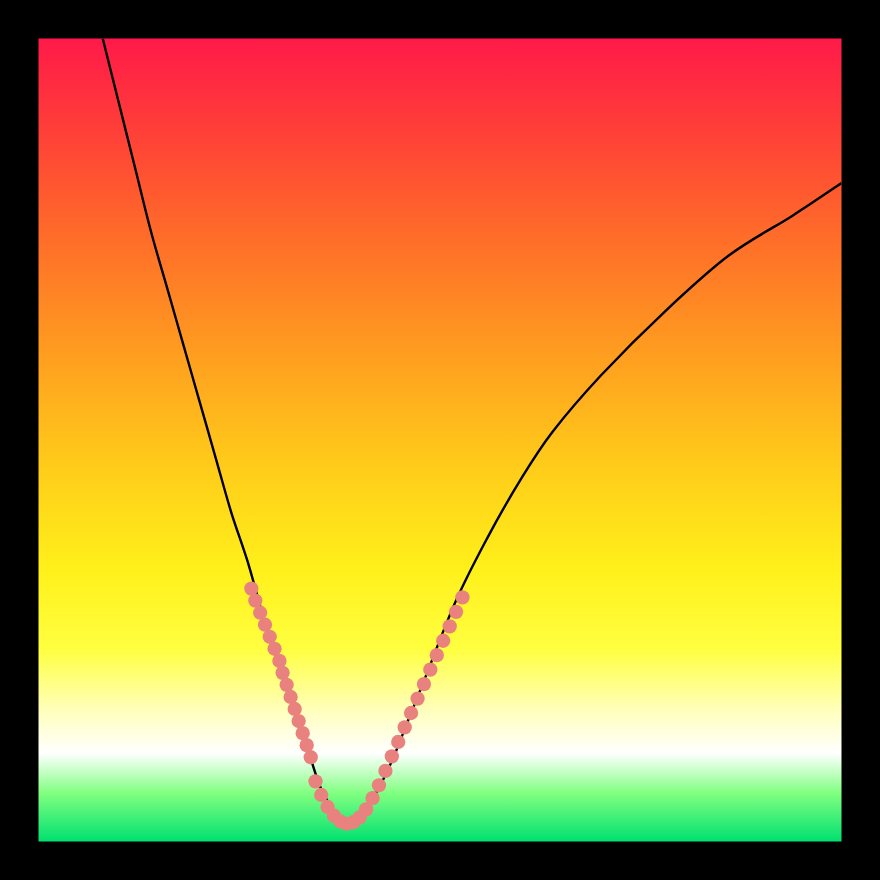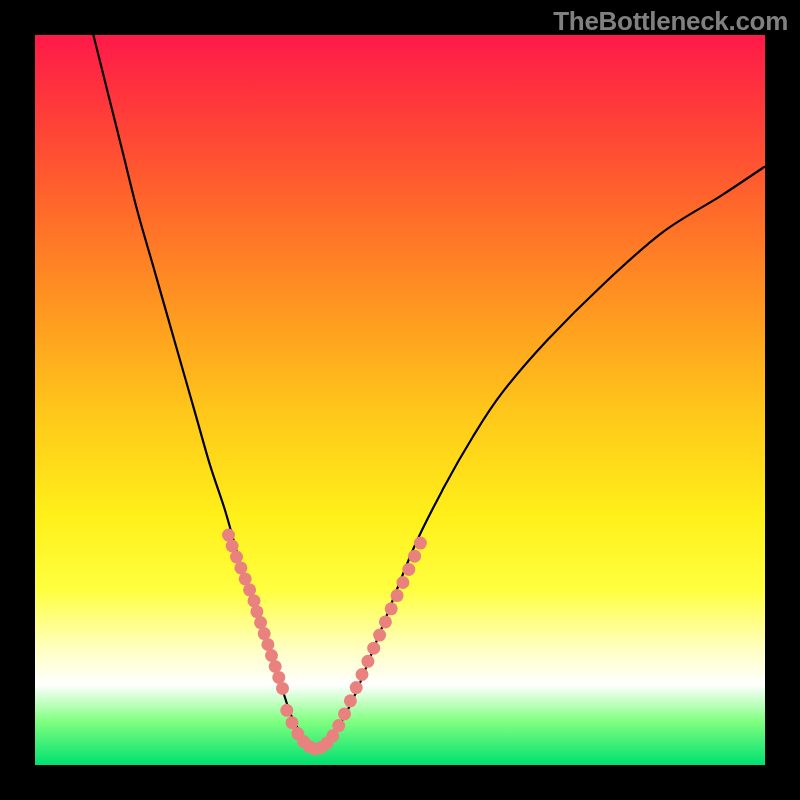--- a/index.html
+++ b/index.html
@@ -53,21 +53,20 @@
     top: 0;
     width: 730px;
     height: 730px;
     pointer-events: none;
   }
 </style>
 </head>
 <body>
 <div class="container">
 
-  <div class="watermark">TheBottleneck.com</div>
 
   <div class="plot-area">
     <svg class="overlay" id="chart-svg" viewBox="0 0 730 730" preserveAspectRatio="none">
       <path id="curve-path" fill="none" stroke="#000000" stroke-width="2.2" d="M58.4,0.0 C60.8,9.7 68.1,38.9 73.0,58.4 C77.9,77.9 82.7,97.3 87.6,116.8 C92.5,136.3 97.3,157.0 102.2,175.2 C107.1,193.5 111.9,209.3 116.8,226.3 C121.7,243.3 126.5,260.4 131.4,277.4 C136.3,294.4 141.1,311.5 146.0,328.5 C150.9,345.5 155.7,362.6 160.6,379.6 C165.5,396.6 170.3,414.9 175.2,430.7 C180.1,446.5 184.9,458.7 189.8,474.5 C194.7,490.3 199.5,509.8 204.4,525.6 C209.3,541.4 215.3,558.5 219.0,569.4 C222.7,580.3 223.9,584.0 226.3,591.3 C228.7,598.6 231.2,605.9 233.6,613.2 C236.0,620.5 238.5,627.8 240.9,635.1 C243.3,642.4 245.8,649.7 248.2,657.0 C250.6,664.3 253.1,672.8 255.5,678.9 C257.9,685.0 260.4,688.6 262.8,693.5 C265.2,698.4 267.7,704.5 270.1,708.1 C272.5,711.8 275.0,714.2 277.4,715.4 C279.8,716.6 282.3,716.6 284.7,715.4 C287.1,714.2 288.4,713.0 292.0,708.1 C295.6,703.2 301.7,694.7 306.6,686.2 C311.5,677.7 316.3,668.0 321.2,657.0 C326.1,646.0 330.9,632.7 335.8,620.5 C340.7,608.3 343.1,602.3 350.4,584.0 C357.7,565.8 369.9,532.9 379.6,511.0 C389.3,489.1 399.1,470.9 408.8,452.6 C418.5,434.4 428.3,417.3 438.0,401.5 C447.7,385.7 455.0,373.5 467.2,357.7 C479.4,341.9 494.0,324.9 511.0,306.6 C528.0,288.4 549.9,266.4 569.4,248.2 C588.9,229.9 608.3,211.7 627.8,197.1 C647.3,182.5 669.2,171.6 686.2,160.6 C703.2,149.7 722.7,136.3 730.0,131.4"></path>
       <g id="dots-group">
           <circle cx="193.5" cy="500.1" r="6.5" fill="#e9827e"></circle>
           <circle cx="197.1" cy="511.0" r="6.5" fill="#e9827e"></circle>
           <circle cx="201.5" cy="522.0" r="6.5" fill="#e9827e"></circle>
           <circle cx="205.9" cy="532.9" r="6.5" fill="#e9827e"></circle>
           <circle cx="210.2" cy="543.9" r="6.5" fill="#e9827e"></circle>

